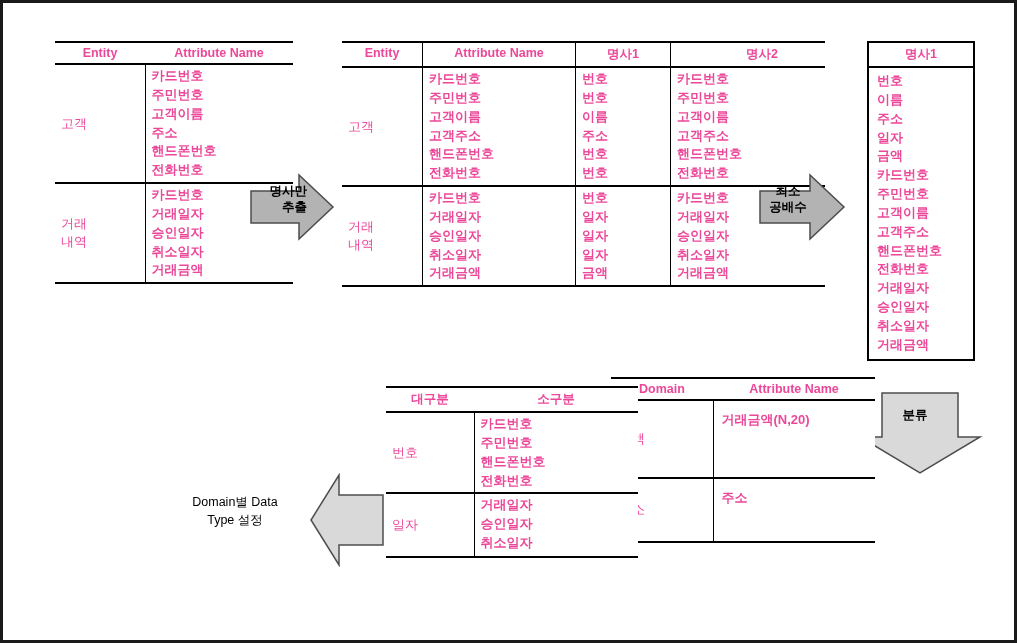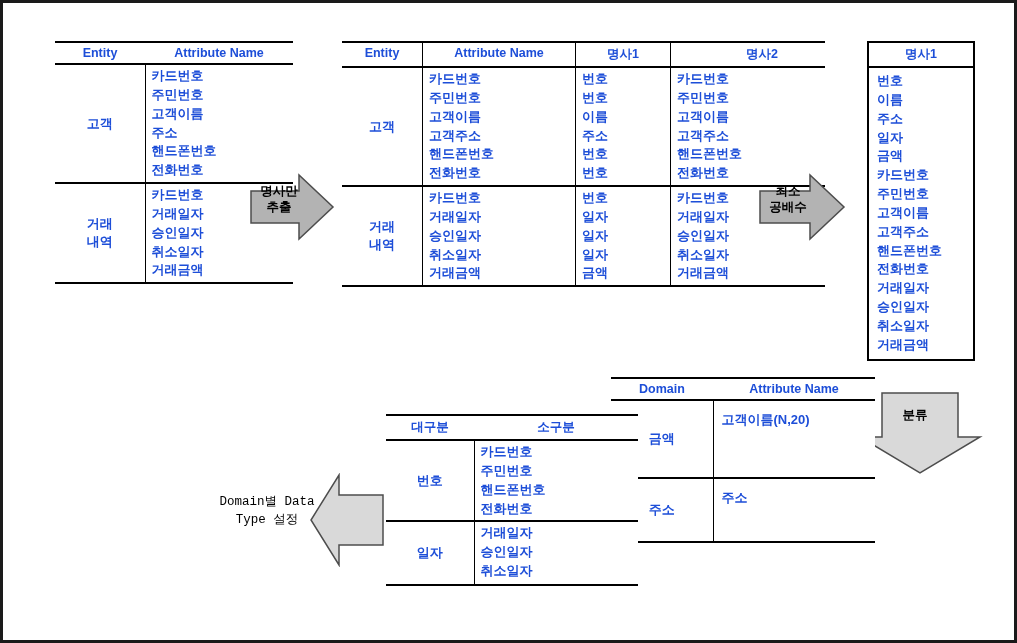--- a/index.html
+++ b/index.html
@@ -16,40 +16,40 @@
     border: 3px solid #1a1a1a;
     box-sizing: border-box;
     overflow: hidden;
   }
 
   
   .tbl {
     position: absolute;
     border-collapse: collapse;
     font-size: 13px;
-    color: #1d4ed8;
+    color: #ec4899;
     background: #fff;
   }
   .tbl th, .tbl td {
     padding: 2px 6px;
     vertical-align: top;
     font-weight: bold;
   }
   .tbl th {
     text-align: center;
     font-weight: bold;
     font-size: 12.5px;
     border-bottom: 2px solid #000;
     border-top: 2px solid #000;
     padding: 3px 8px;
   }
   .tbl td.center {
-    text-align: center;
+    text-align: left;
     vertical-align: middle;
-    font-weight: bold;
+    font-weight: normal;
   }
   .lines { line-height: 1.45; }
   .lines div { white-space: nowrap; }
 
   
   #t1 { left: 52px; top: 38px; }
   #t1 th:first-child { width: 74px; }
   #t1 th:nth-child(2) { width: 132px; }
   #t1 td { border-bottom: 2px solid #000; }
   #t1 td.sep { border-right: 1px solid #000; }
@@ -66,21 +66,21 @@
   #t3 { left: 864px; top: 38px; width: 108px; }
   #t3 th { border-left: 2px solid #000; border-right: 2px solid #000; }
   #t3 td {
     border-left: 2px solid #000;
     border-right: 2px solid #000;
     border-bottom: 2px solid #000;
     padding: 4px 8px;
   }
 
   
-  #t4 { left: 383px; top: 411px; }
+  #t4 { left: 383px; top: 383px; }
   #t4 th:first-child { width: 72px; }
   #t4 th:nth-child(2) { width: 148px; }
   #t4 td { border-bottom: 2px solid #000; }
   #t4 td.sep { border-right: 1px solid #000; }
 
   
   #t5 { left: 608px; top: 374px; }
   #t5 th:first-child { width: 86px; }
   #t5 th:nth-child(2) { width: 146px; }
   #t5 td { border-bottom: 2px solid #000; }
@@ -149,21 +149,21 @@
         </td>
       </tr>
     </tbody>
   </table>
 
   <div class="arrow-wrap" style="left:246px; top:168px;">
     <svg width="86" height="72" viewBox="0 0 86 72">
       <polygon points="2,20 50,20 50,4 84,36 50,68 50,52 2,52" fill="#b3b3b3" stroke="#4d4d4d" stroke-width="1.5"></polygon>
     </svg>
   </div>
-  <div class="arrow-label" style="left:248px; top:180px; width:56px;">
+  <div class="arrow-label" style="left:248px; top:180px; width:56px;text-align:right;">
     <div>명사만</div>
     <div>추출</div>
   </div>
 
   <table class="tbl" id="t2">
     <thead>
       <tr>
         <th style="width:64px">Entity</th>
         <th style="width:136px">Attribute Name</th>
         <th style="width:78px">명사1</th>
@@ -293,21 +293,21 @@
   <table class="tbl" id="t5">
     <thead>
       <tr>
         <th>Domain</th>
         <th>Attribute Name</th>
       </tr>
     </thead>
     <tbody>
       <tr>
         <td class="center sep" style="height:56px">금액</td>
-        <td class="val">고객이름(N,20)</td>
+        <td class="val">거래금액(N,20)</td>
       </tr>
       <tr>
         <td class="center sep" style="height:42px">주소</td>
         <td class="val">주소</td>
       </tr>
     </tbody>
   </table>
 
   <table class="tbl" id="t4">
     <thead>
@@ -339,18 +339,18 @@
         </td>
       </tr>
     </tbody>
   </table>
 
   <div class="arrow-wrap" style="left:306px; top:470px;">
     <svg width="76" height="94" viewBox="0 0 76 94">
       <polygon points="74,22 30,22 30,2 2,47 30,92 30,72 74,72" fill="#d9d9d9" stroke="#4d4d4d" stroke-width="1.5"></polygon>
     </svg>
   </div>
-  <div class="plain-label" style="left:204px; top:491px; width:120px;font-family:Liberation Mono, monospace;">
+  <div class="plain-label" style="left:172px; top:491px; width:120px;">
     <div>Domain별 Data</div>
     <div>Type 설정</div>
   </div>
 
 </div>
 
 </body></html>

